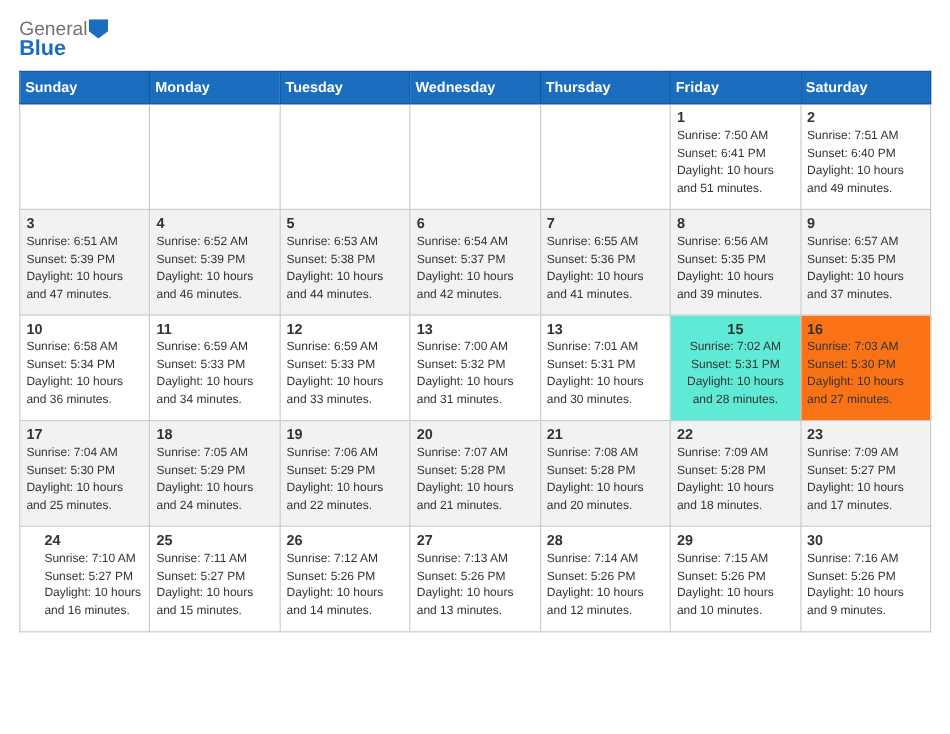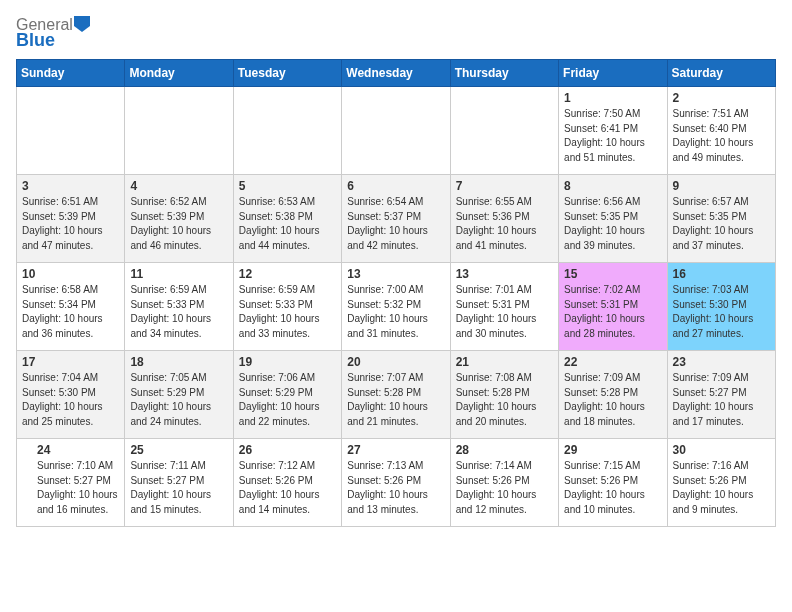--- a/index.html
+++ b/index.html
@@ -167,25 +167,25 @@
           <div class="day-info">Sunrise: 6:59 AM<br>Sunset: 5:33 PM<br>Daylight: 10 hours and 33 minutes.</div>
         </td>
         <td style="background: rgb(255, 255, 255);">
           <span class="day-num">13</span>
           <div class="day-info">Sunrise: 7:00 AM<br>Sunset: 5:32 PM<br>Daylight: 10 hours and 31 minutes.</div>
         </td>
         <td style="background: rgb(255, 255, 255);">
           <span class="day-num">13</span>
           <div class="day-info">Sunrise: 7:01 AM<br>Sunset: 5:31 PM<br>Daylight: 10 hours and 30 minutes.</div>
         </td>
-        <td style="background: #f0abfc;">
+        <td style="background: #5eead4; text-align: center;">
           <span class="day-num">15</span>
           <div class="day-info">Sunrise: 7:02 AM<br>Sunset: 5:31 PM<br>Daylight: 10 hours and 28 minutes.</div>
         </td>
-        <td style="background: #7dd3fc;">
+        <td style="background: #f97316;">
           <span class="day-num">16</span>
           <div class="day-info">Sunrise: 7:03 AM<br>Sunset: 5:30 PM<br>Daylight: 10 hours and 27 minutes.</div>
         </td>
       </tr>
       <tr>
         <td style="background: rgb(242, 242, 242);">
           <span class="day-num">17</span>
           <div class="day-info">Sunrise: 7:04 AM<br>Sunset: 5:30 PM<br>Daylight: 10 hours and 25 minutes.</div>
         </td>
         <td style="background: rgb(242, 242, 242);">

